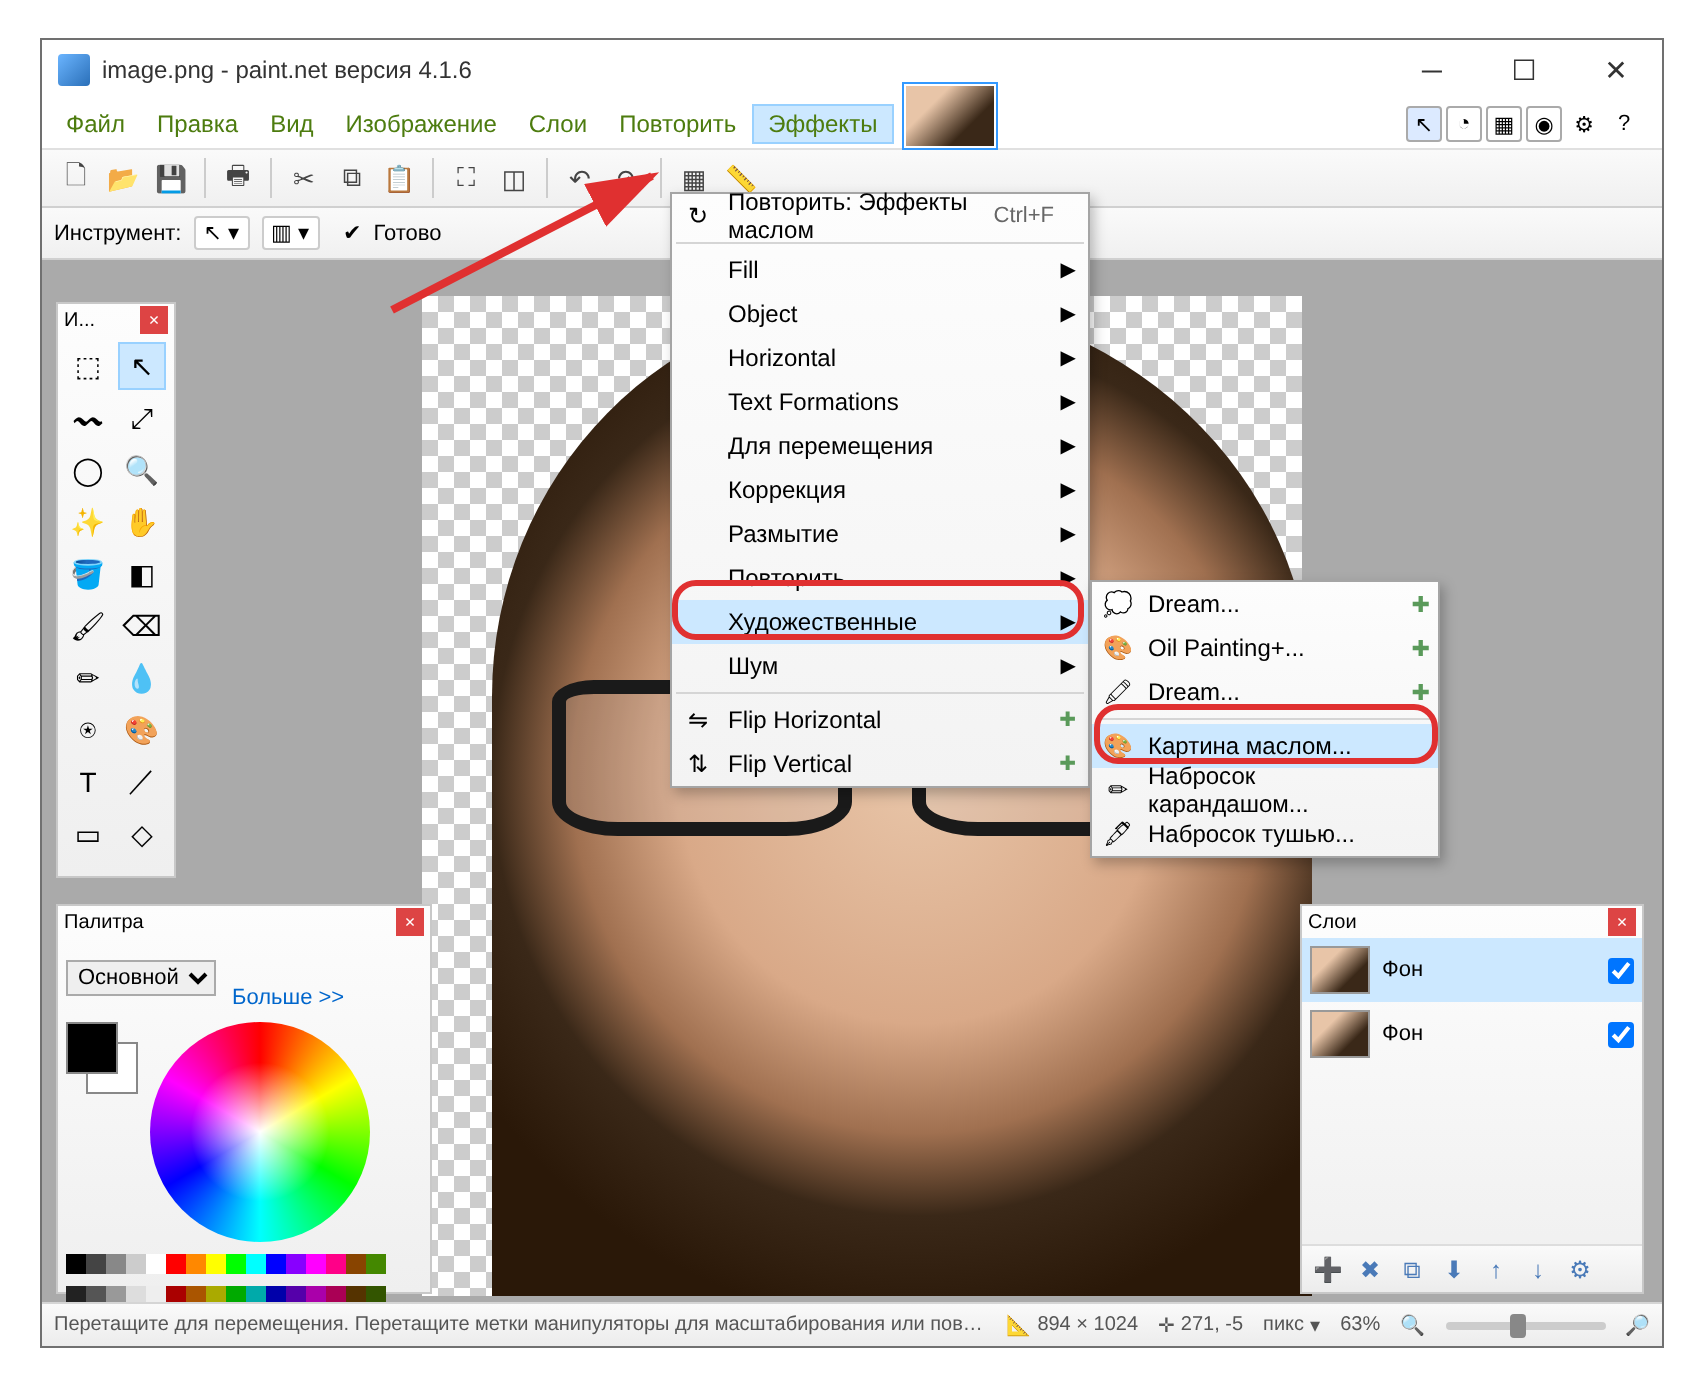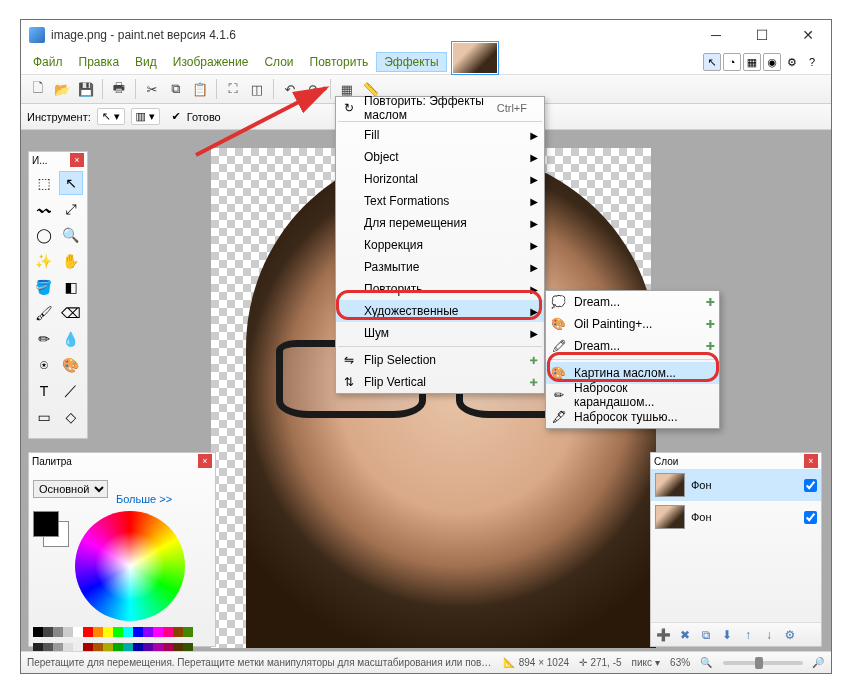--- a/index.html
+++ b/index.html
@@ -340,21 +340,21 @@
         <span>Художественные</span>
         <span class="arrow">▶</span>
       </div>
     <div class="mi">
         <span>Шум</span>
         <span class="arrow">▶</span>
       </div>
     <div class="sep"></div>
     <div class="mi">
         <span class="ic">⇋</span>
-        <span>Flip Selection</span>
+        <span>Flip Horizontal</span>
         <span class="arrow" style="color:#5a9a5a">✚</span>
       </div>
     <div class="mi">
         <span class="ic">⇅</span>
         <span>Flip Vertical</span>
         <span class="arrow" style="color:#5a9a5a">✚</span>
       </div>
   </div>
 
   <div class="artistic-menu">

